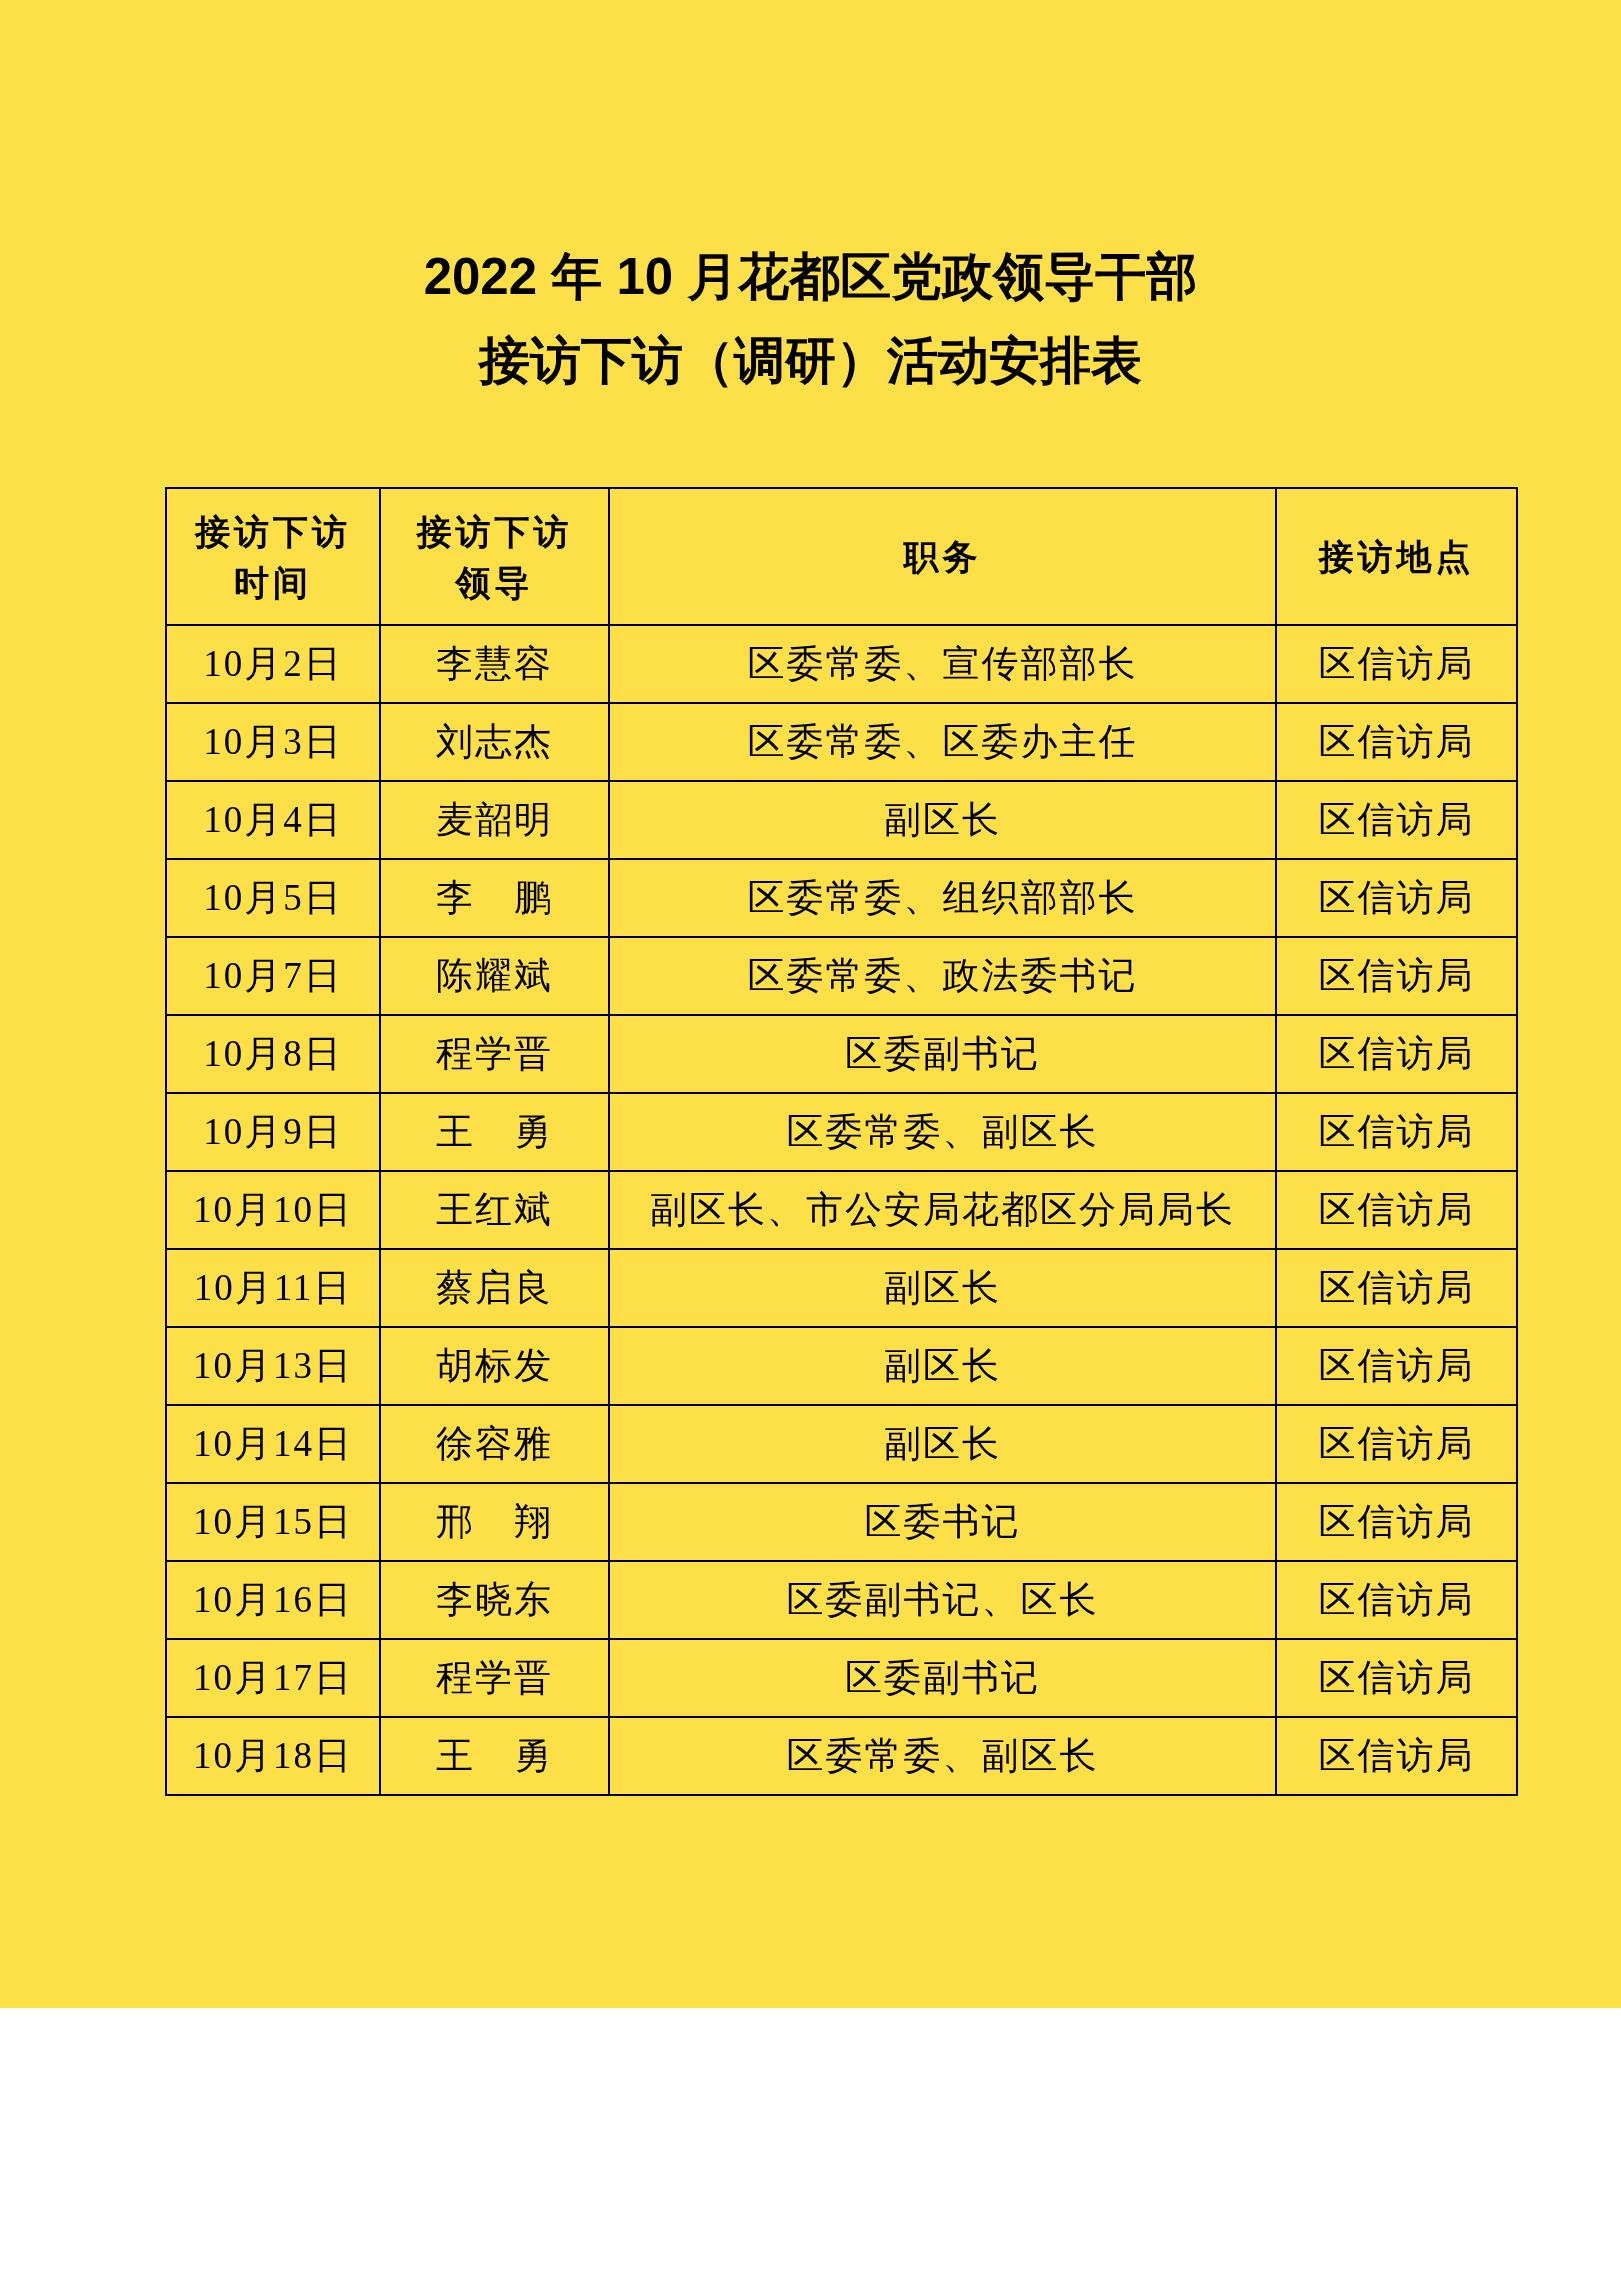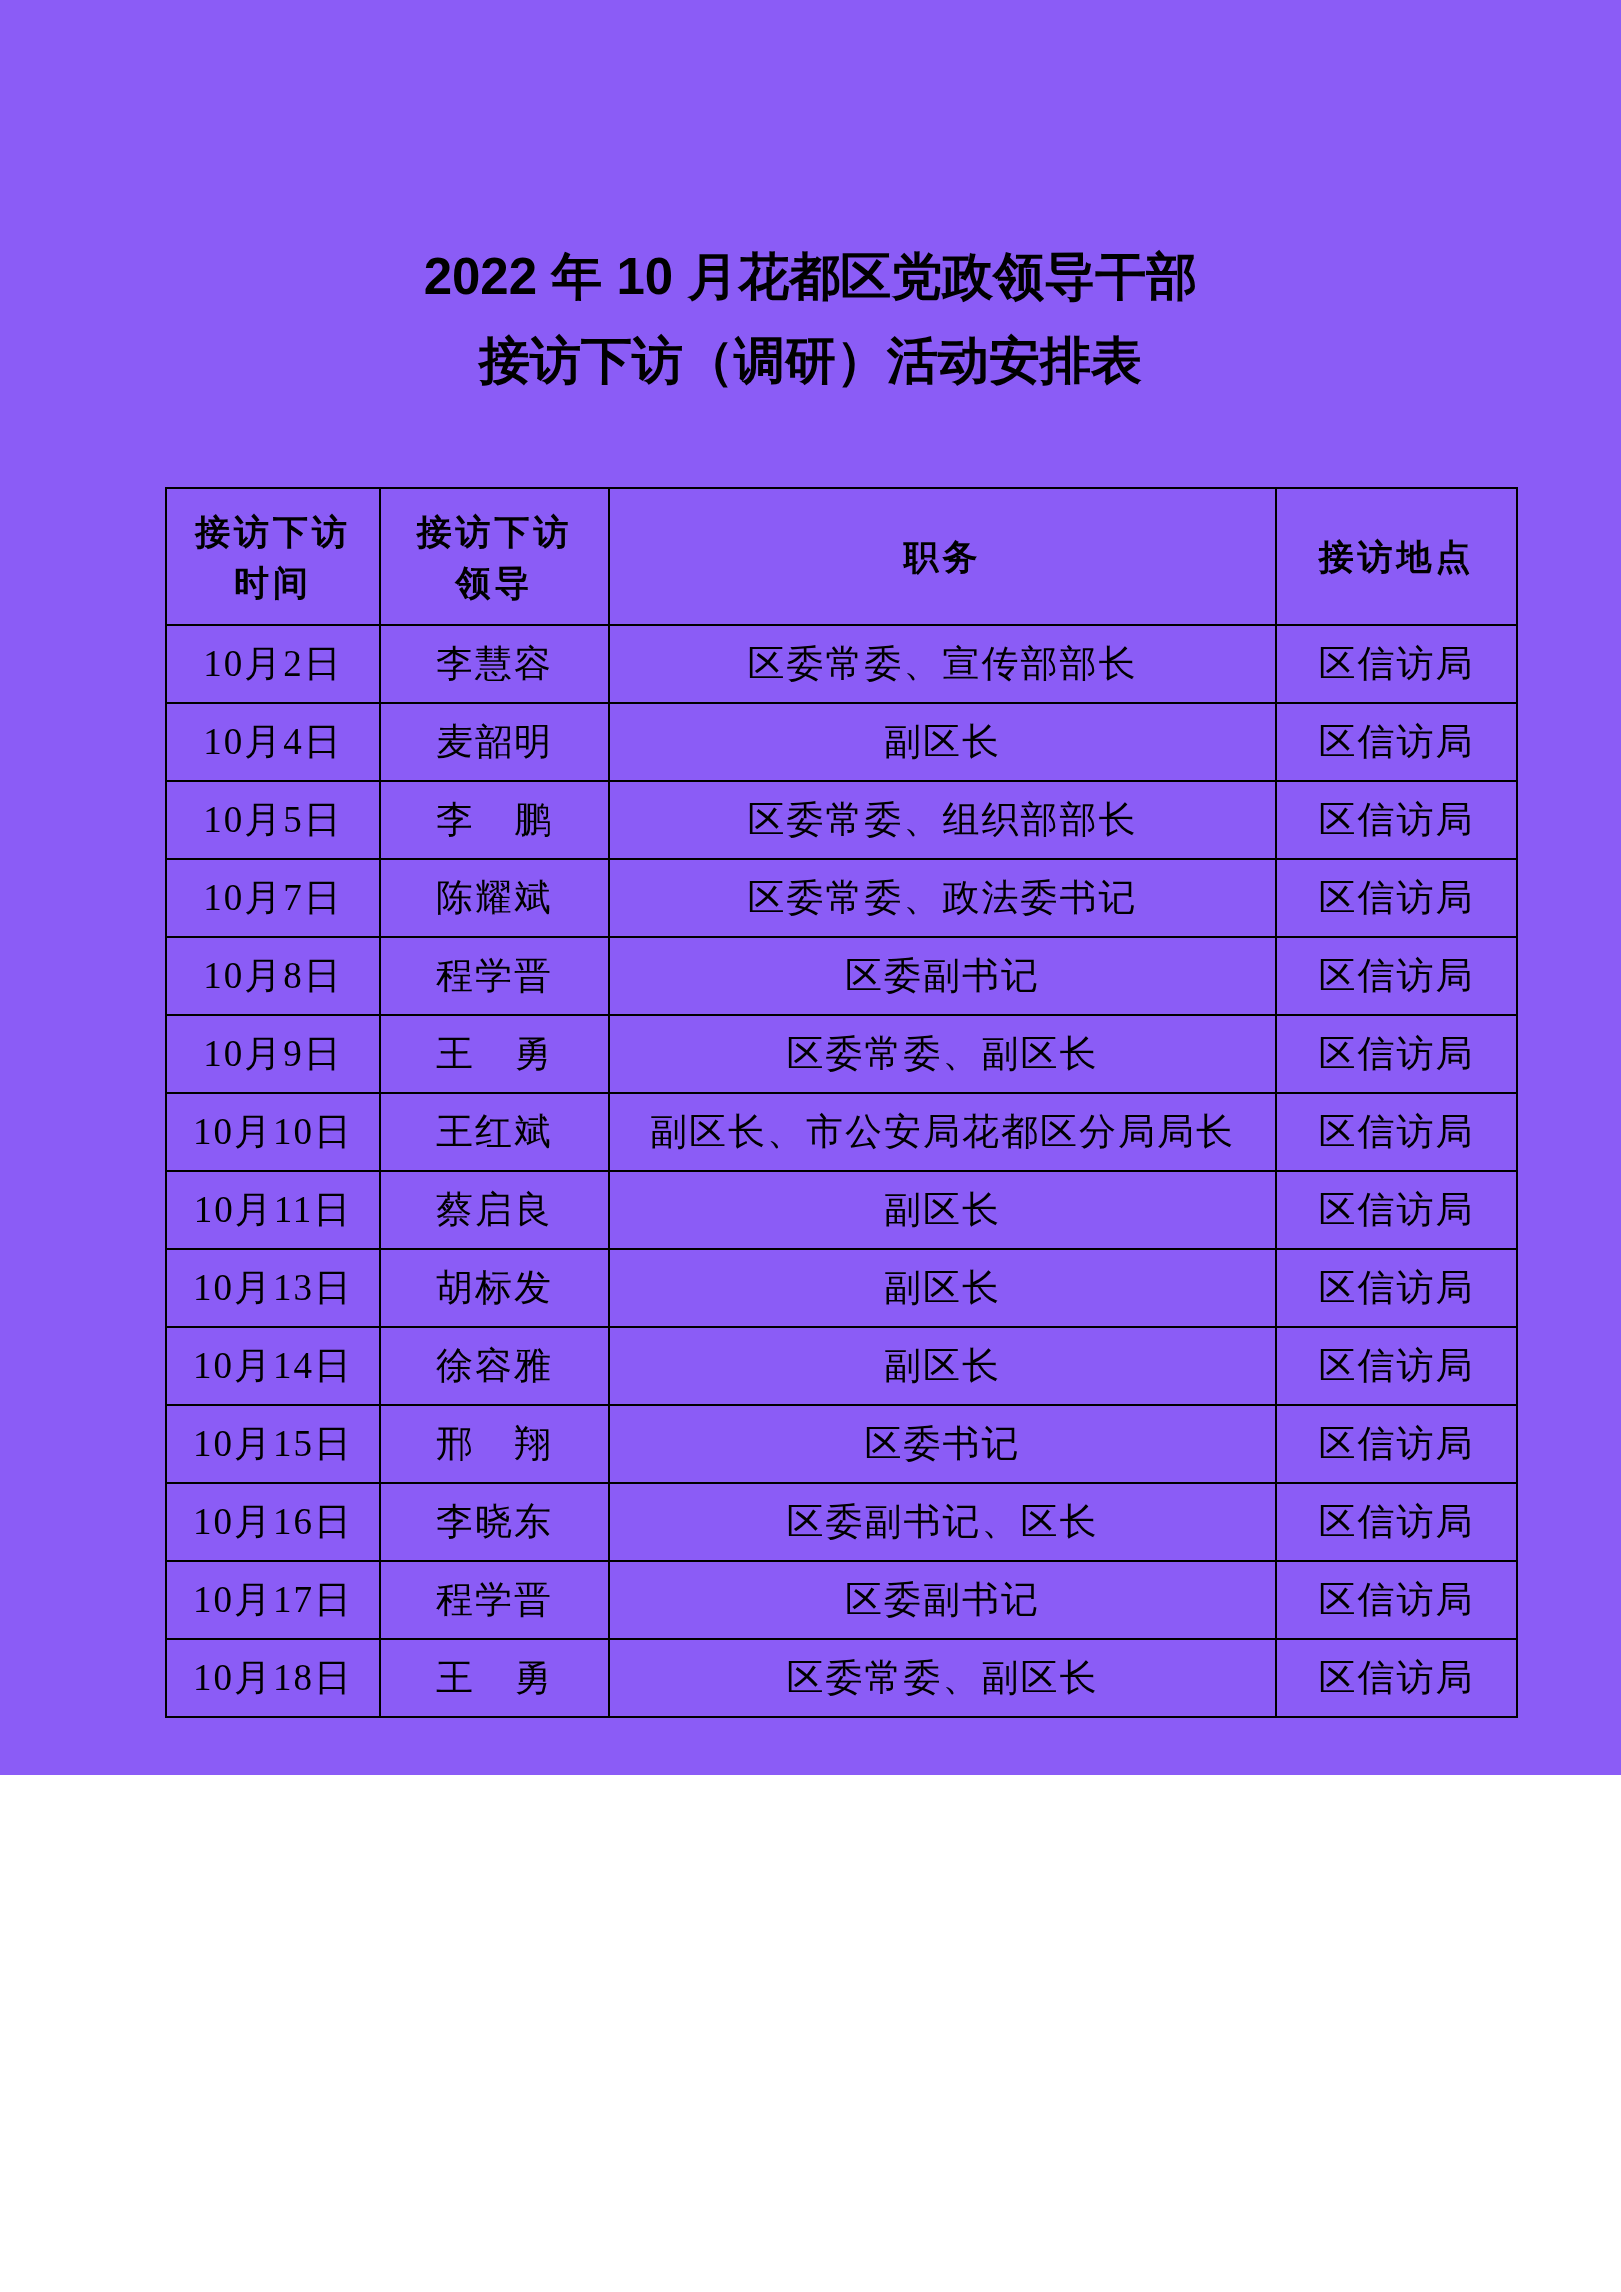--- a/index.html
+++ b/index.html
@@ -1,21 +1,21 @@
 <!DOCTYPE html>
 <html><head>
 <meta charset="utf-8">
 <style>
   * { margin: 0; padding: 0; box-sizing: border-box; }
   html, body { background: #ffffff; }
   .page {
     position: relative;
     width: 1621px;
-    height: 1775px;
-    background: #8b5cf6;
+    height: 2008px;
+    background: #fde047;
     color: #000000;
     font-family: "Liberation Serif", "DejaVu Serif", serif;
     overflow: hidden;
   }
   .doc-title {
     position: absolute;
     top: 235px;
     left: 0;
     width: 100%;
     text-align: center;
@@ -94,20 +94,26 @@
       </tr>
     </thead>
     <tbody>
       <tr>
         <td>10月2日</td>
         <td>李慧容</td>
         <td>区委常委、宣传部部长</td>
         <td>区信访局</td>
       </tr>
       <tr>
+        <td>10月3日</td>
+        <td>刘志杰</td>
+        <td>区委常委、区委办主任</td>
+        <td>区信访局</td>
+      </tr>
+      <tr>
         <td>10月4日</td>
         <td>麦韶明</td>
         <td>副区长</td>
         <td>区信访局</td>
       </tr>
       <tr>
         <td>10月5日</td>
         <td>李　鹏</td>
         <td>区委常委、组织部部长</td>
         <td>区信访局</td>

